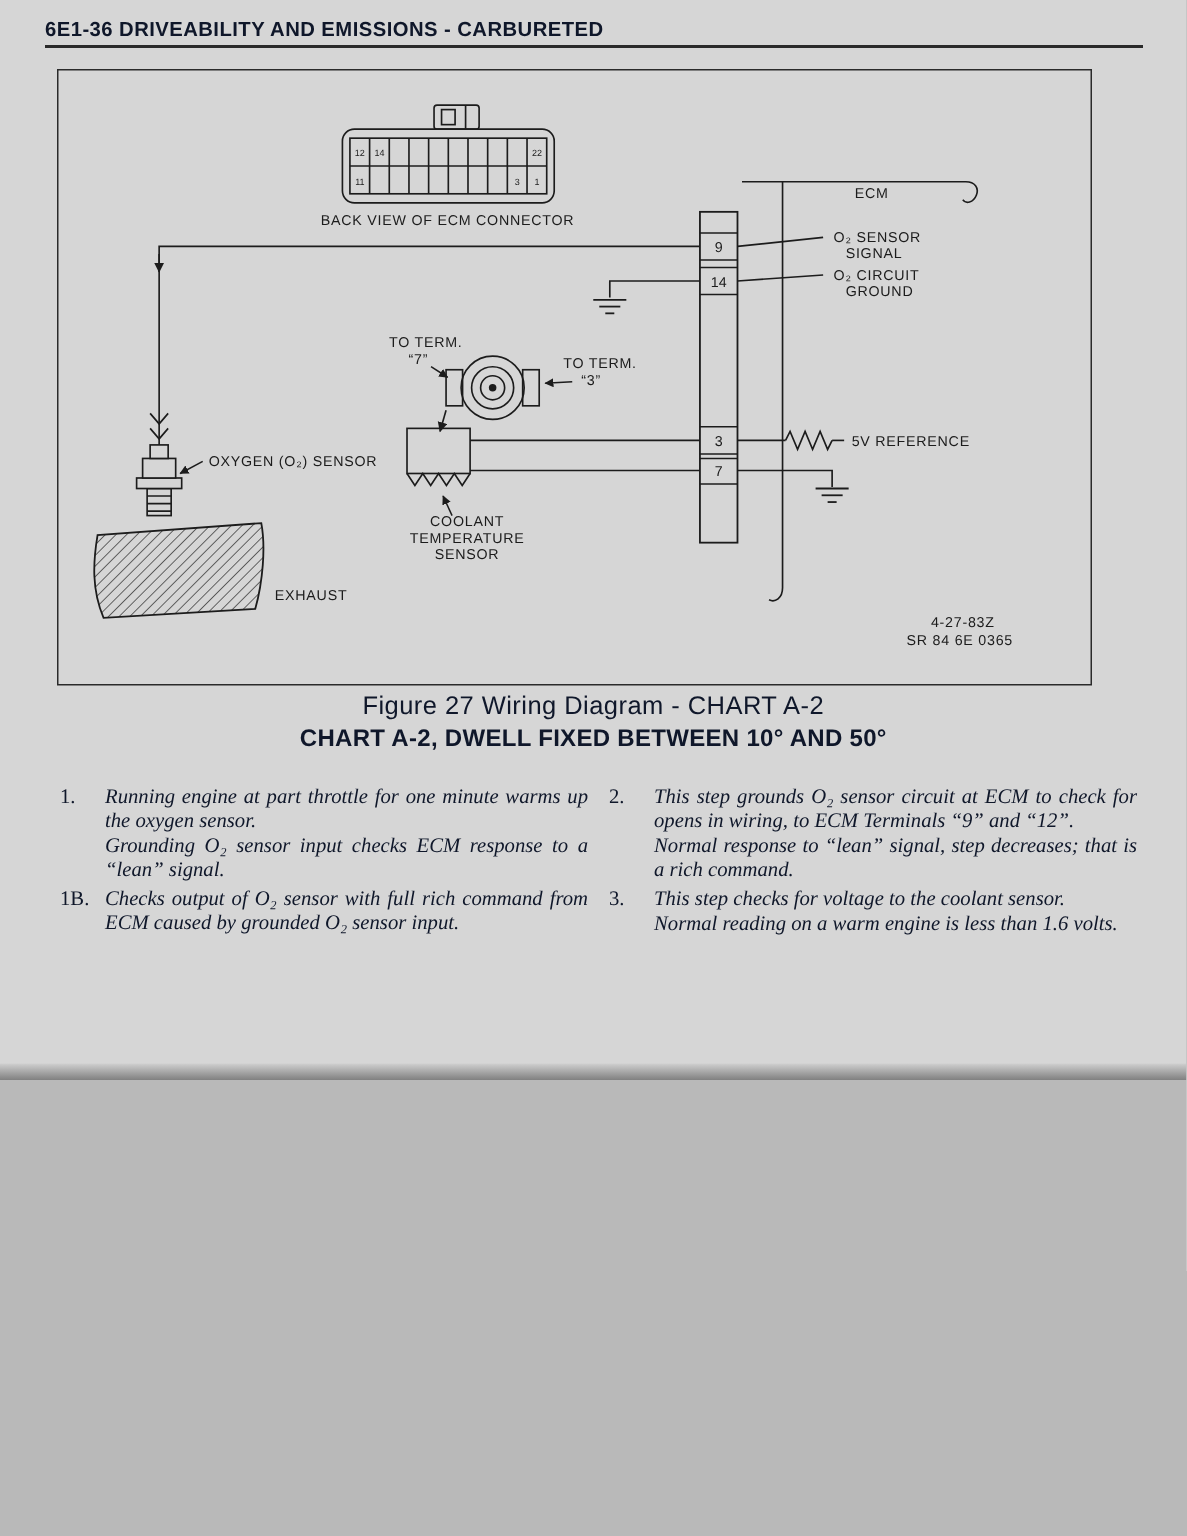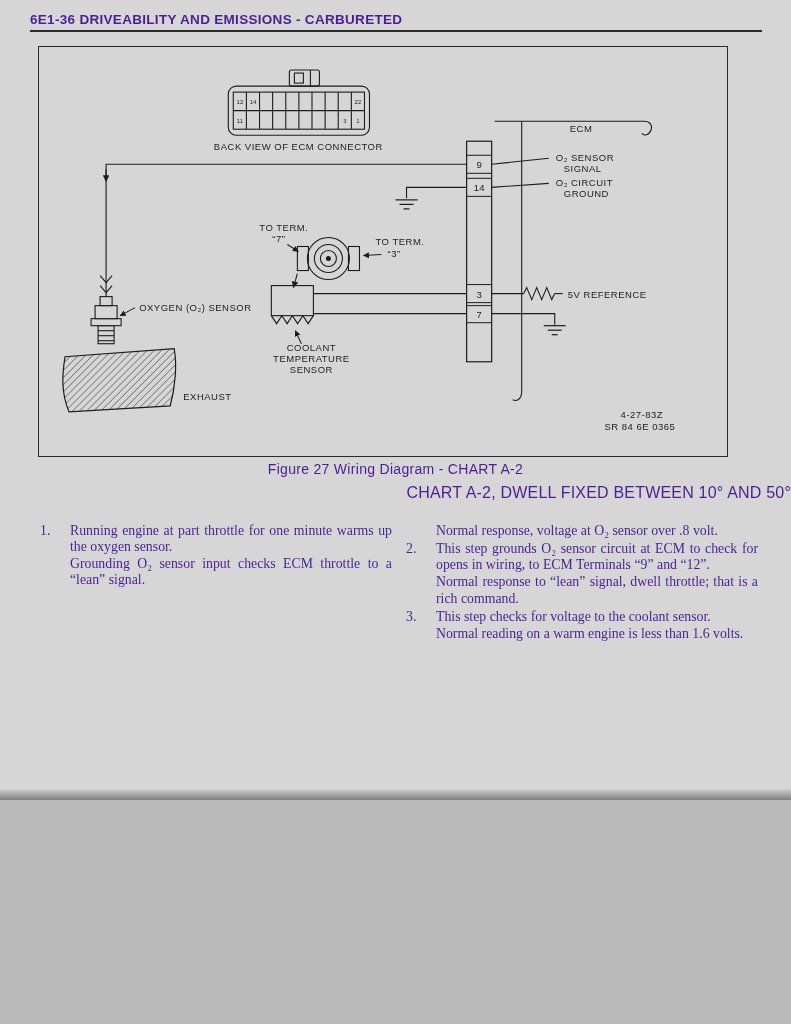--- a/index.html
+++ b/index.html
@@ -1,52 +1,52 @@
 <!DOCTYPE html>
 <html><head>
 <meta charset="utf-8">
 <style>
   * { margin:0; padding:0; box-sizing:border-box; }
   html, body { background:#b9b9b9; }
   .page {
-    position:relative; width:791px; height:800px; margin:0 auto;
-    background:#d6d6d6; color:#4c1d95; overflow:hidden;
+    position:relative; width:791px; height:720px; margin:0 auto;
+    background:#d6d6d6; color:#0f172a; overflow:hidden;
     font-family:"Liberation Sans","DejaVu Sans",sans-serif;
   }
   .page-header {
     position:absolute; left:30px; top:12px;
     font-size:13.5px; font-weight:bold; letter-spacing:0.3px;
   }
   .header-rule {
     position:absolute; left:30px; top:30px; width:732px; height:2px; background:#2a2a2a;
   }
   .figure-box {
     position:absolute; left:38px; top:46px; width:690px; height:411px;
     border:1.5px solid #2a2a2a;
   }
   .figure-box svg { width:100%; height:100%; display:block; }
   .figure-caption {
     position:absolute; top:461px; left:0; width:100%;
-    text-align:center; font-size:14px; letter-spacing:0.3px;
+    text-align:center; font-size:17px; letter-spacing:0.3px;
   }
   .chart-title {
     position:absolute; top:484px; left:0; width:100%;
-    text-align:right; font-size:16px; font-weight:normal; letter-spacing:0.2px;
+    text-align:center; font-size:16px; font-weight:bold; letter-spacing:0.2px;
   }
   .columns {
     position:absolute; top:523px; left:40px; width:717px;
     display:flex; gap:14px;
     font-family:"Liberation Serif","DejaVu Serif",serif;
     font-size:13.8px; line-height:1.17;
   }
   .col { width:352px; flex:0 0 352px; }
   .step { display:flex; margin-bottom:1px; }
   .step-num { width:30px; flex:0 0 30px; }
   .step-body { flex:1; }
-  .step-body p { text-align:justify; margin:0 0 1px 0; }
+  .step-body p { text-align:justify; margin:0 0 1px 0;font-style:italic; }
   .scan-edge {
     position:absolute; left:0; bottom:0; width:100%; height:11px;
     background:linear-gradient(180deg,#cfcfcf 0%, #808080 100%);
   }
   
   text {
     font-family:"Liberation Sans","DejaVu Sans",sans-serif;
     fill:#1c1c1c; stroke:none;
   }
   .dlabel { font-size:9.5px; letter-spacing:0.5px; }
@@ -220,41 +220,41 @@
   <div class="figure-caption">Figure 27 Wiring Diagram - CHART A-2</div>
   <div class="chart-title">CHART A-2, DWELL FIXED BETWEEN 10° AND 50°</div>
 
   <div class="columns">
     <div class="col">
 
       <div class="step">
         <div class="step-num">1.</div>
         <div class="step-body">
           <p>Running engine at part throttle for one minute warms up the oxygen sensor.</p>
-          <p>Grounding O₂ sensor input checks ECM throttle to a “lean” signal.</p>
-        </div>
-      </div>
-
-
+          <p>Grounding O₂ sensor input checks ECM response to a “lean” signal.</p>
+        </div>
+      </div>
+
+
+      <div class="step">
+        <div class="step-num">1B.</div>
+        <div class="step-body">
+          <p>Checks output of O₂ sensor with full rich command from ECM caused by grounded O₂ sensor input.</p>
+        </div>
+      </div>
 
     </div>
     <div class="col">
 
-      <div class="step">
-        <div class="step-num"></div>
-        <div class="step-body">
-          <p>Normal response, voltage at O₂ sensor over .8 volt.</p>
-        </div>
-      </div>
 
       <div class="step">
         <div class="step-num">2.</div>
         <div class="step-body">
           <p>This step grounds O₂ sensor circuit at ECM to check for opens in wiring, to ECM Terminals “9” and “12”.</p>
-          <p>Normal response to “lean” signal, dwell throttle; that is a rich command.</p>
+          <p>Normal response to “lean” signal, step decreases; that is a rich command.</p>
         </div>
       </div>
 
       <div class="step">
         <div class="step-num">3.</div>
         <div class="step-body">
           <p>This step checks for voltage to the coolant sensor.</p>
           <p>Normal reading on a warm engine is less than 1.6 volts.</p>
         </div>
       </div>

